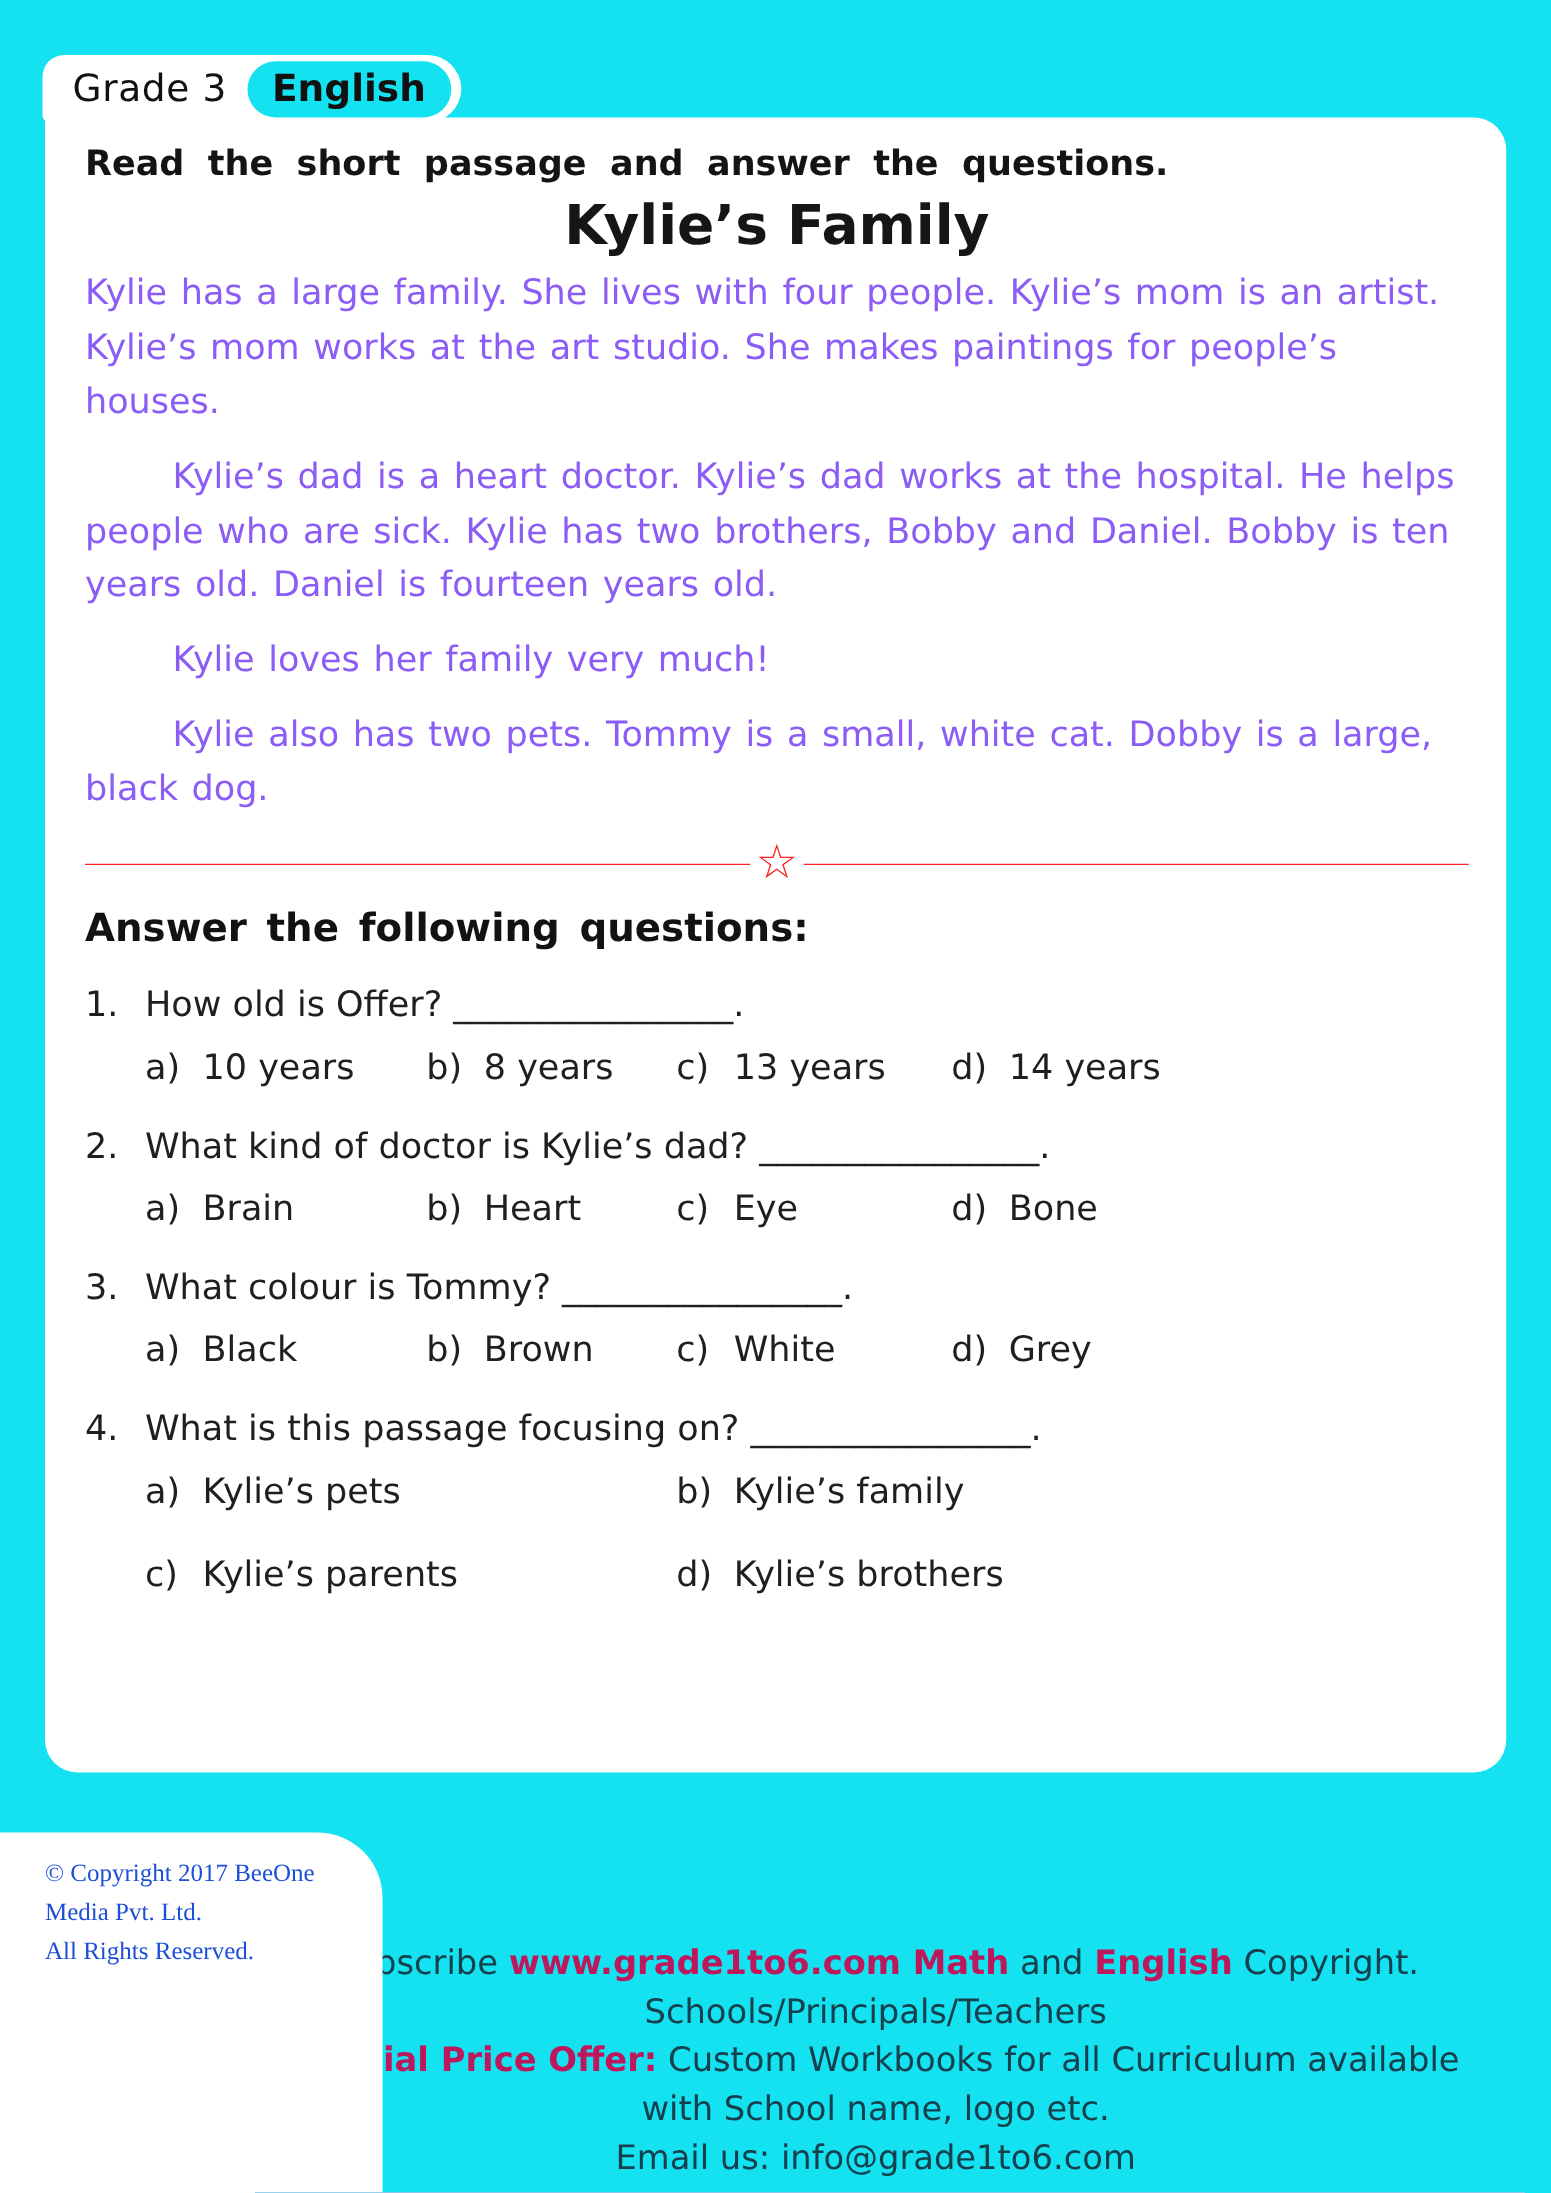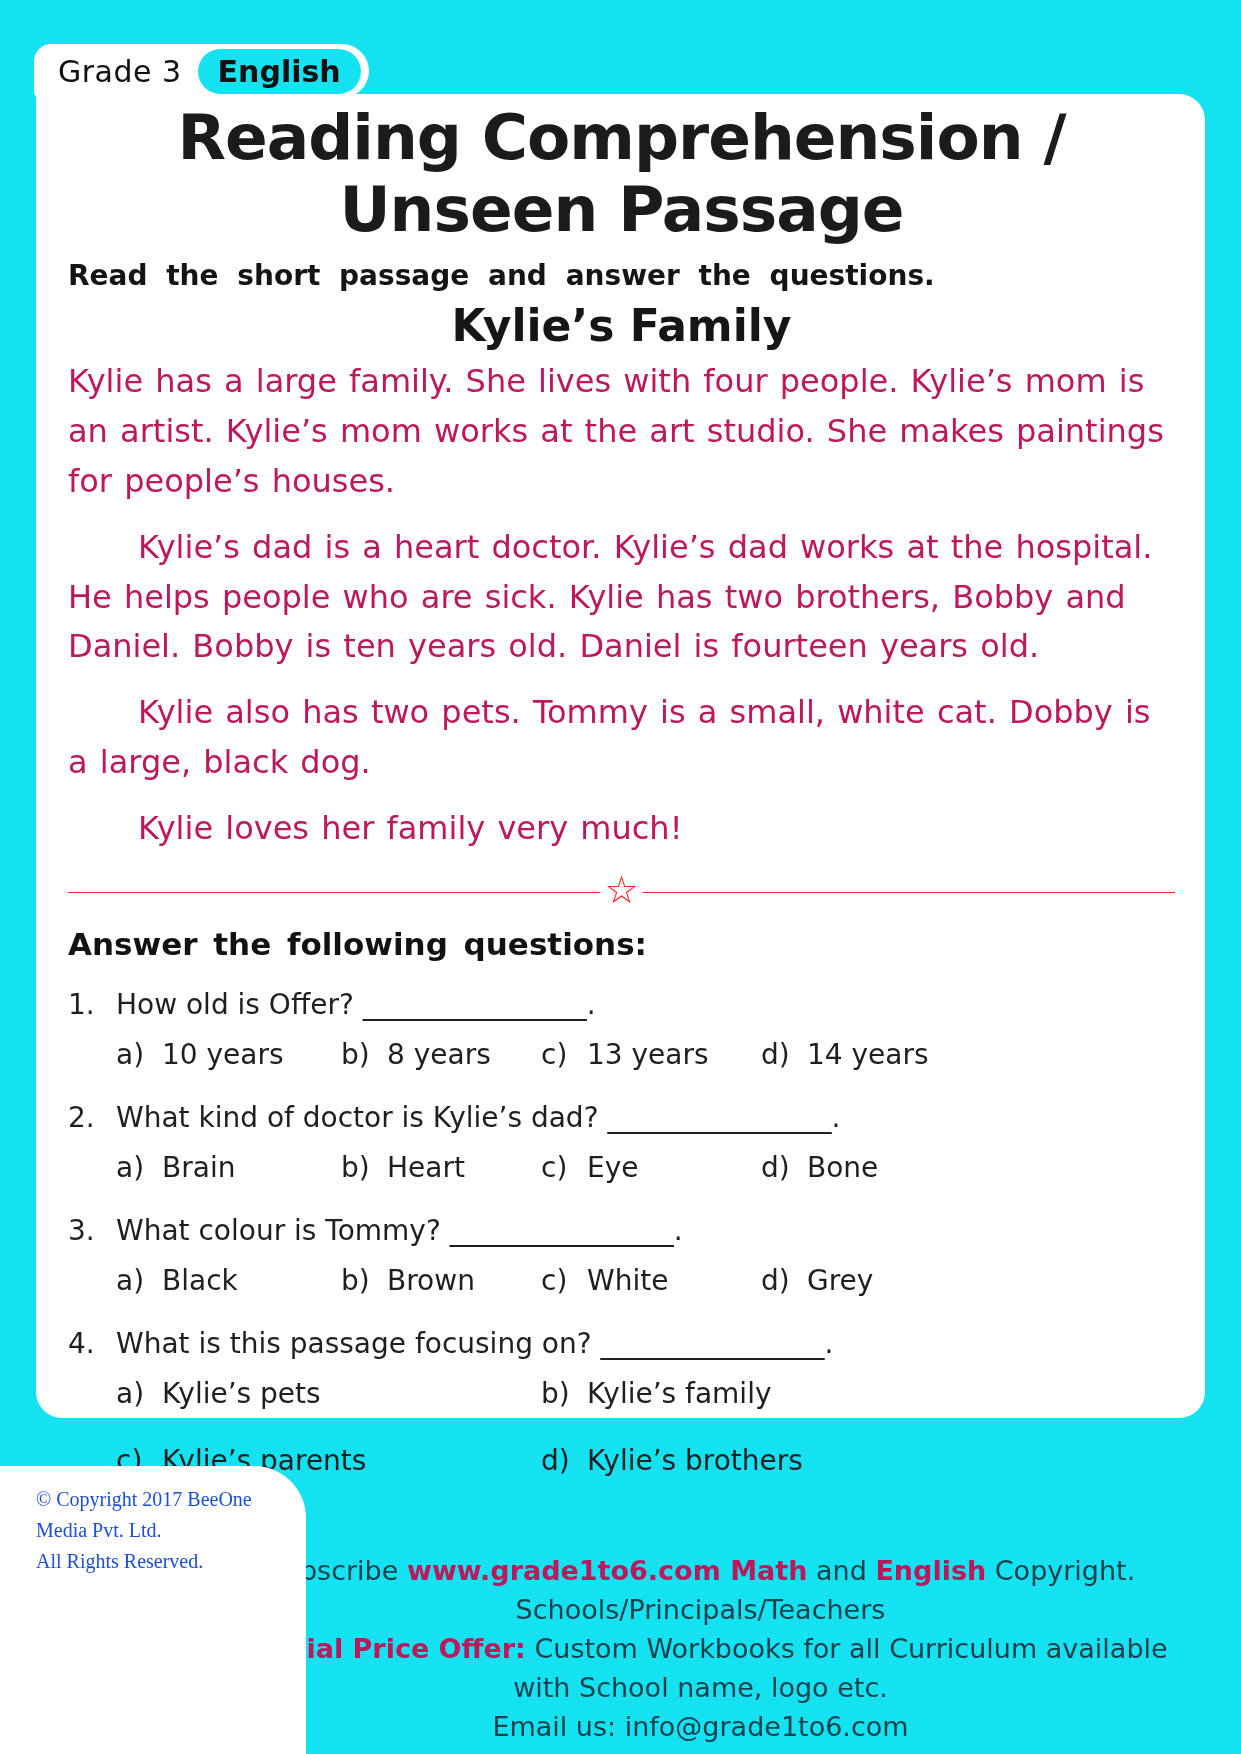--- a/index.html
+++ b/index.html
@@ -52,23 +52,23 @@
     color:#141414;
   }
   .passage-title {
     text-align:center;
     font-weight:bold;
     font-size:44px;
     margin:8px 0 6px 0;
     color:#161618;
   }
   .para {
-    font-size:32px;
+    font-size:28px;
     line-height:1.56;
-    color:#be185d;
+    color:#8b5cf6;
     margin-bottom:16px;
     word-spacing:2px;
   }
   .para.indent { text-indent:70px; }
   
   .divider { display:flex; align-items:center; margin:18px 0 14px 0; height:40px; }
   .divider .line { flex:1; border-top:1.6px solid #ff2222; }
   .divider .star {
     color:#ff2222; font-size:38px; line-height:1;
     padding:0 4px; transform:translateY(-2px);
@@ -121,31 +121,29 @@
 
 <div class="page">
 
   <div class="badge">
     <span class="grade">Grade 3</span>
     <span class="subject">English</span>
   </div>
 
   <div class="sheet">
 
-    <div class="title">Reading Comprehension /
-Unseen Passage</div>
 
     <div class="instruction">Read the short passage and answer the questions.</div>
 
     <div class="passage-title">Kylie’s Family</div>
 
     <p class="para">Kylie has a large family. She lives with four people. Kylie’s mom is an artist. Kylie’s mom works at the art studio. She makes paintings for people’s houses.</p>
     <p class="para indent">Kylie’s dad is a heart doctor. Kylie’s dad works at the hospital. He helps people who are sick. Kylie has two brothers, Bobby and Daniel. Bobby is ten years old. Daniel is fourteen years old.</p>
+    <p class="para indent">Kylie loves her family very much!</p>
     <p class="para indent">Kylie also has two pets. Tommy is a small, white cat. Dobby is a large, black dog.</p>
-    <p class="para indent">Kylie loves her family very much!</p>
 
     <div class="divider">
       <span class="line"></span>
       <span class="star">☆</span>
       <span class="line"></span>
     </div>
 
     <div class="q-heading">Answer the following questions:</div>
 
     <div class="question">

